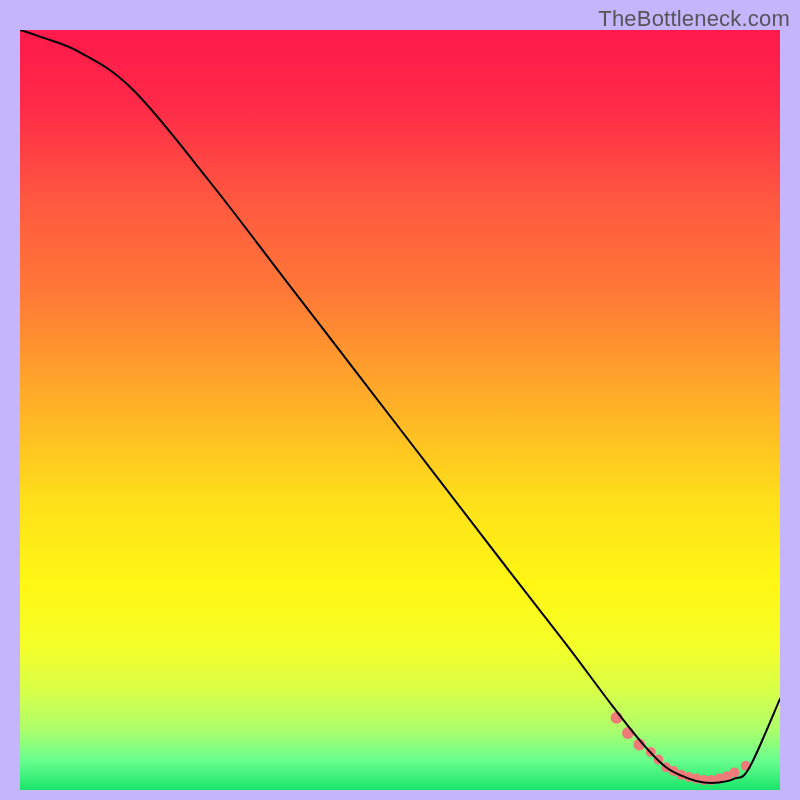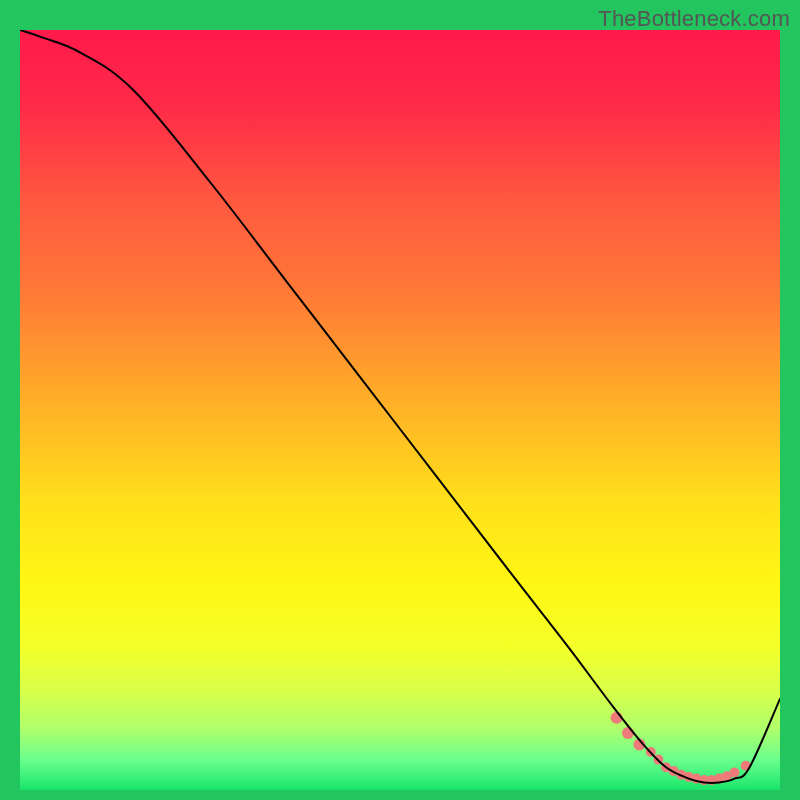--- a/index.html
+++ b/index.html
@@ -8,21 +8,21 @@
     background: #000;
     width: 800px;
     height: 800px;
     overflow: hidden;
     font-family: Arial, Helvetica, sans-serif;
   }
   .wrap {
     position: relative;
     width: 800px;
     height: 800px;
-    background: #22c55e;
+    background: #c4b5fd;
   }
   .watermark {
     position: absolute;
     top: 6px;
     right: 10px;
     color: #555;
     font-size: 22px;
     font-weight: 500;
     letter-spacing: 0.2px;
     z-index: 5;

